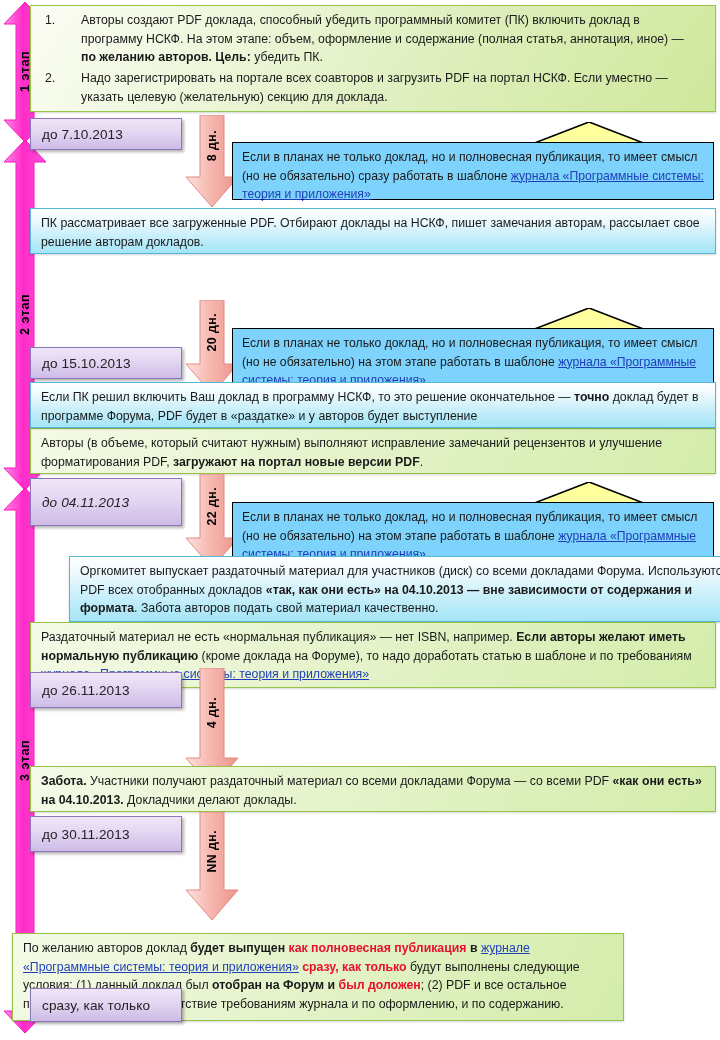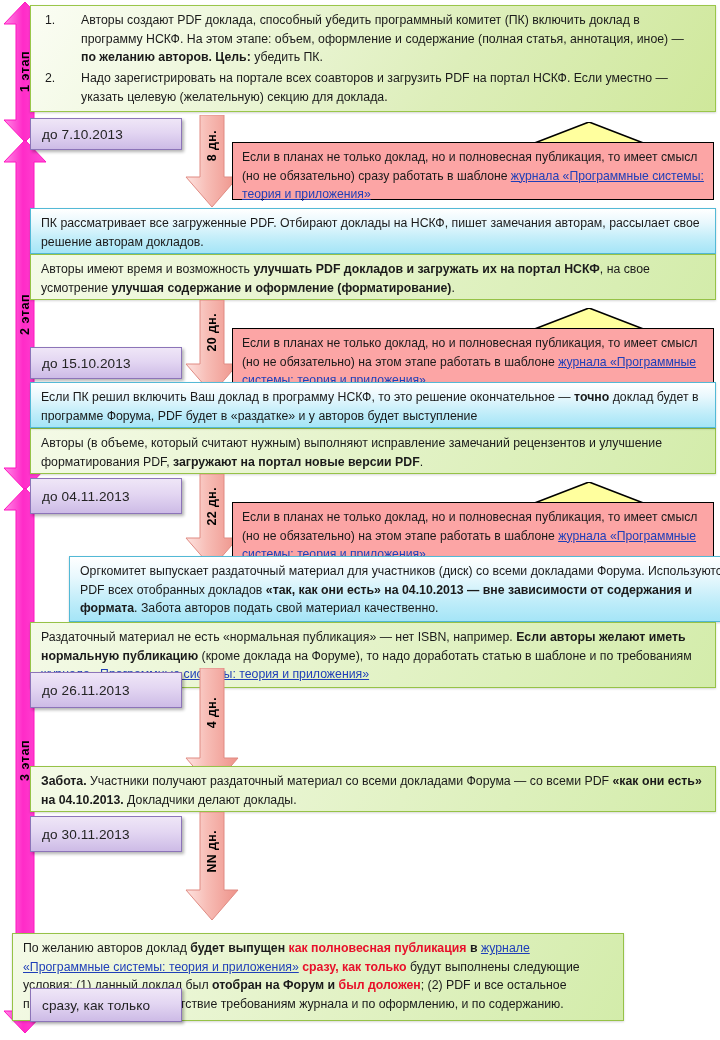--- a/index.html
+++ b/index.html
@@ -73,21 +73,21 @@
     color:#000;
     letter-spacing:.4px;
     white-space:nowrap;
   }
 
   
   .callout{position:absolute;}
   .callout .cbody{
     position:absolute;left:0;bottom:0;width:100%;
     box-sizing:border-box;
-    background:#fca5a5;
+    background:#7dd3fc;
     border:1.6px solid #000;
     padding:5px 8px 4px 9px;
     font-size:12.2px;
     line-height:1.52;
   }
   .callout svg{position:absolute;left:0;top:0;}
 
   
   .stage{position:absolute;left:2px;width:46px;}
   .stage svg{position:absolute;left:0;top:0;}
@@ -199,25 +199,20 @@
     </svg>
     <div class="cbody" style="height:58px;">
       <span>Если в планах не только доклад, но и полновесная публикация, то имеет смысл (но не обязательно) сразу работать в шаблоне </span><span class="lnk">журнала «Программные системы: теория и приложения»</span>
     </div>
   </div>
 
   <div class="box blue" style="left:30px;top:208px;width:686px;height:46px;">
     <p>ПК рассматривает все загруженные PDF.  Отбирают доклады на НСКФ, пишет замечания авторам, рассылает свое решение авторам докладов.</p>
   </div>
 
-  <div class="box green-plain" style="left:30px;top:254px;width:686px;height:46px;">
-    <p>
-      <span>Авторы имеют время и возможность </span><b>улучшать PDF докладов и загружать их на портал НСКФ</b><span>, на свое усмотрение </span><b>улучшая содержание и оформление (форматирование)</b><span>.</span>
-    </p>
-  </div>
 
   <div class="date-chip" style="left:30px;top:304px;width:152px;height:32px;margin-top:43px;">
     <span>до 15.10.2013</span>
   </div>
 
   <div class="arrow-wrap" style="left:183px;top:300px;width:58px;height:96px;">
     <svg width="58" height="96" viewBox="0 0 58 96">
       <defs>
         <linearGradient id="ar2" x1="0" y1="0" x2="1" y2="0">
           <stop offset="0%" stop-color="#fde3e0"></stop>
@@ -246,21 +241,21 @@
       <span>Авторы (в объеме, который считают нужным) выполняют исправление замечаний рецензентов и улучшение форматирования PDF, </span><b>загружают на портал новые версии PDF</b><span>.</span>
     </p>
   </div>
 
   <div class="box blue" style="left:30px;top:382px;width:686px;height:46px;">
     <p>
       <span>Если ПК решил включить Ваш доклад в программу НСКФ, то это решение окончательное — </span><b>точно</b><span> доклад будет в программе Форума, PDF будет в «раздатке» и у авторов будет выступление</span>
     </p>
   </div>
 
-  <div class="date-chip" style="left:30px;top:478px;width:152px;height:36px;">
+  <div class="date-chip" style="left:30px;top:478px;width:152px;height:48px;font-style:italic;">
     <span>до  04.11.2013</span>
   </div>
 
   <div class="arrow-wrap" style="left:183px;top:474px;width:58px;height:96px;">
     <svg width="58" height="96" viewBox="0 0 58 96">
       <defs>
         <linearGradient id="ar3" x1="0" y1="0" x2="1" y2="0">
           <stop offset="0%" stop-color="#fde3e0"></stop>
             <stop offset="40%" stop-color="#f7bdb6"></stop>
             <stop offset="100%" stop-color="#ee9289"></stop>

